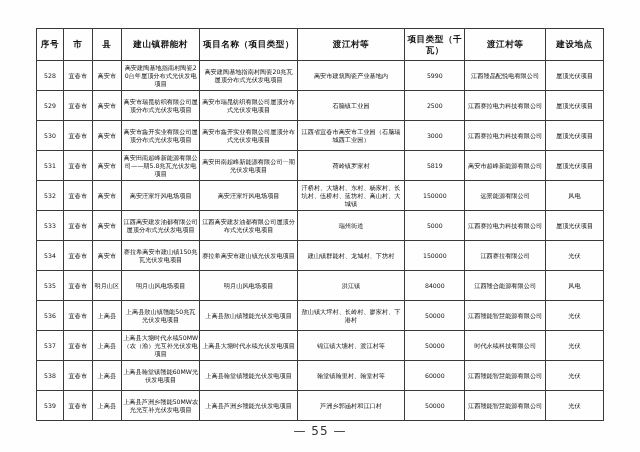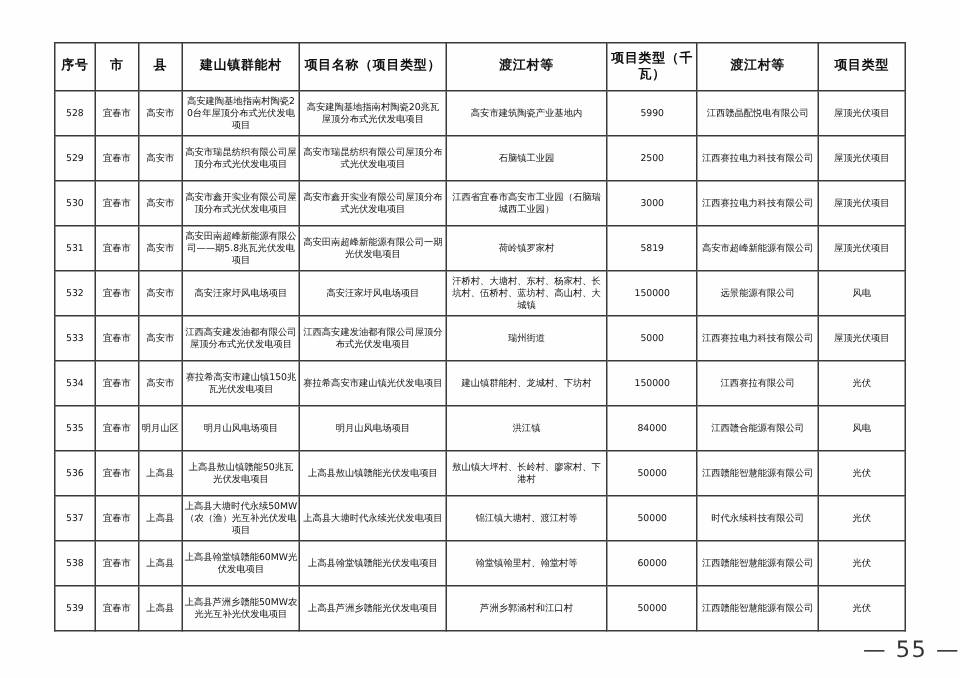--- a/index.html
+++ b/index.html
@@ -67,22 +67,22 @@
   td.decl, td.proj, td.site { font-size: 6.4px; }
   td.site { font-size: 6.8px; }
 
   .row-h { height: 30px; }
 
   .footer {
     position: absolute;
     left: 0;
     top: 424px;
     width: 640px;
-    text-align: right;
-    font-size: 15px;
+    text-align: center;
+    font-size: 12px;
     color: #333;
     letter-spacing: 1px;
   }
 </style>
 </head>
 <body>
 
 <div class="page">
   <div class="table-wrap">
     <table class="main">
@@ -100,21 +100,21 @@
       <thead>
         <tr>
           <th>序号</th>
           <th>市</th>
           <th>县</th>
           <th>建山镇群能村</th>
           <th>项目名称（项目类型）</th>
           <th>渡江村等</th>
           <th>项目类型（千瓦）</th>
           <th>渡江村等</th>
-          <th>项目类型</th>
+          <th>建设地点</th>
         </tr>
       </thead>
       <tbody>
         <tr class="row-h">
           <td class="seq">528</td>
           <td class="city">宜春市</td>
           <td class="county">高安市</td>
           <td class="decl">高安建陶基地指南村陶瓷20台年屋顶分布式光伏发电项目</td>
           <td class="proj">高安建陶基地指南村陶瓷20兆瓦屋顶分布式光伏发电项目</td>
           <td class="site">高安市建筑陶瓷产业基地内</td>

